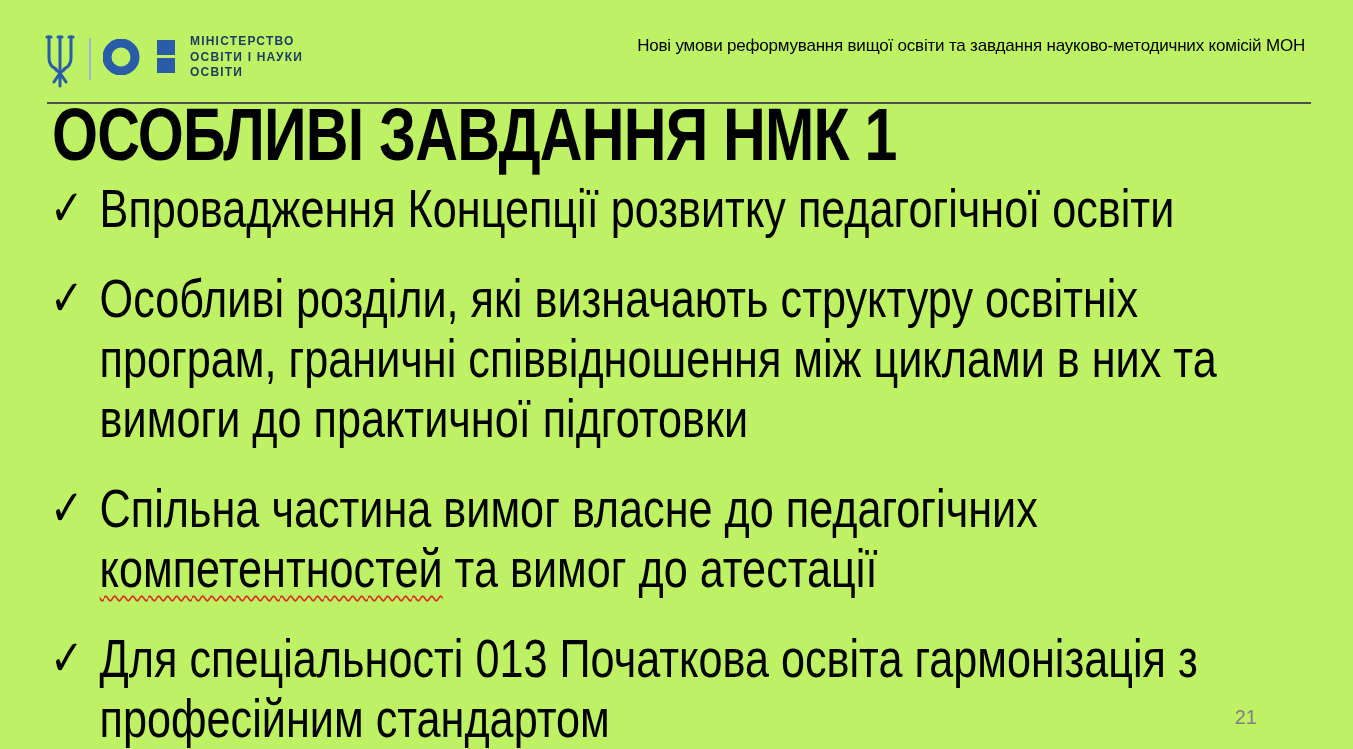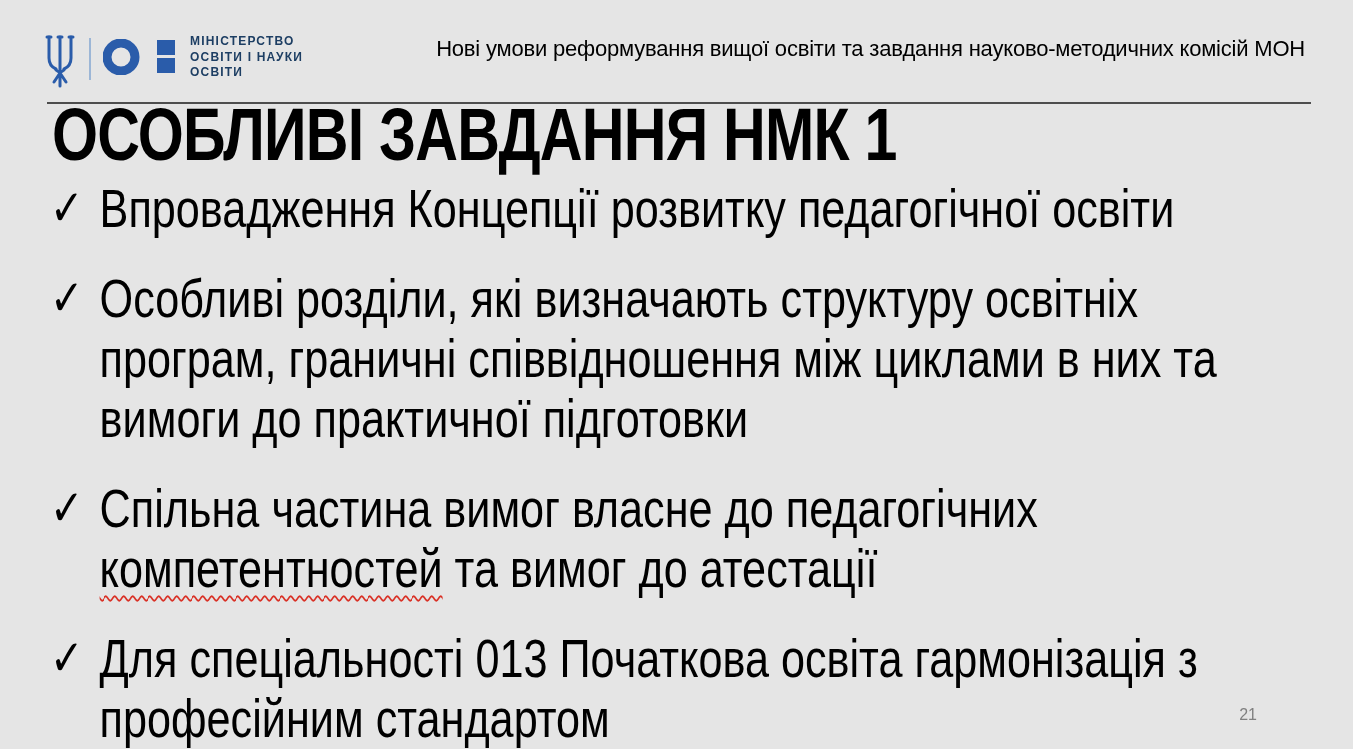--- a/index.html
+++ b/index.html
@@ -1,29 +1,29 @@
 <!DOCTYPE html>
 <html><head>
 <meta charset="utf-8">
 <style>
   html,body{margin:0;padding:0;}
   body{width:1353px;height:749px;overflow:hidden;background:#ffffff;
        font-family:"Liberation Sans","DejaVu Sans",sans-serif;}
-  .slide{position:relative;width:1353px;height:749px;background:#e5e5e5;}
+  .slide{position:relative;width:1353px;height:749px;background:#bef264;}
 
   
   .logo{position:absolute;left:0;top:0;width:340px;height:100px;}
   .trident{position:absolute;left:45px;top:35px;width:30px;height:53px;}
   .logo-divider{position:absolute;left:89px;top:38px;width:2px;height:42px;background:#9cb6d6;}
   .omark{position:absolute;left:103px;top:39px;width:76px;height:36px;}
   .ministry-name{position:absolute;left:190px;top:34px;color:#1d3e63;
       font-size:12px;font-weight:bold;line-height:15.5px;letter-spacing:1.2px;white-space:nowrap;}
 
   
-  .header-subtitle{position:absolute;top:36px;right:48px;font-size:22px;color:#000;
+  .header-subtitle{position:absolute;top:36px;right:48px;font-size:17px;color:#000;
       letter-spacing:-0.2px;white-space:nowrap;}
   .separator{position:absolute;left:47px;top:102px;width:1264px;height:2px;background:#4d4d4d;}
 
   
   .title{position:absolute;left:52px;top:98px;font-size:74px;font-weight:bold;color:#000;
       line-height:1;white-space:nowrap;transform:scaleX(0.80);transform-origin:left top;
       letter-spacing:-1px;}
 
   
   .bullets{position:absolute;left:50px;top:178px;width:1700px;
@@ -31,21 +31,21 @@
       font-size:54px;line-height:60px;color:#000;}
   .bullet{display:flex;align-items:flex-start;margin:0 0 30px 0;}
   .check{flex:0 0 62px;font-size:50px;line-height:60px;
       font-family:"DejaVu Sans",sans-serif;}
   .blines{white-space:nowrap;}
   .squiggle{text-decoration:underline wavy #d93025;
       text-decoration-thickness:2px;text-underline-offset:8px;
       text-decoration-skip-ink:none;}
 
   
-  .page-number{position:absolute;right:96px;top:706px;font-size:16px;color:#808080;}
+  .page-number{position:absolute;right:96px;top:706px;font-size:20px;color:#808080;}
 </style>
 </head>
 <body>
 
 <div class="slide">
 
   <div class="logo">
     <svg class="trident" viewBox="0 0 60 106" fill="none" stroke="#2a5caa" stroke-width="6" stroke-linecap="round" stroke-linejoin="round">
       <path d="M8 4 v42 q0 16 14 22"></path>
       <path d="M52 4 v42 q0 16 -14 22"></path>

